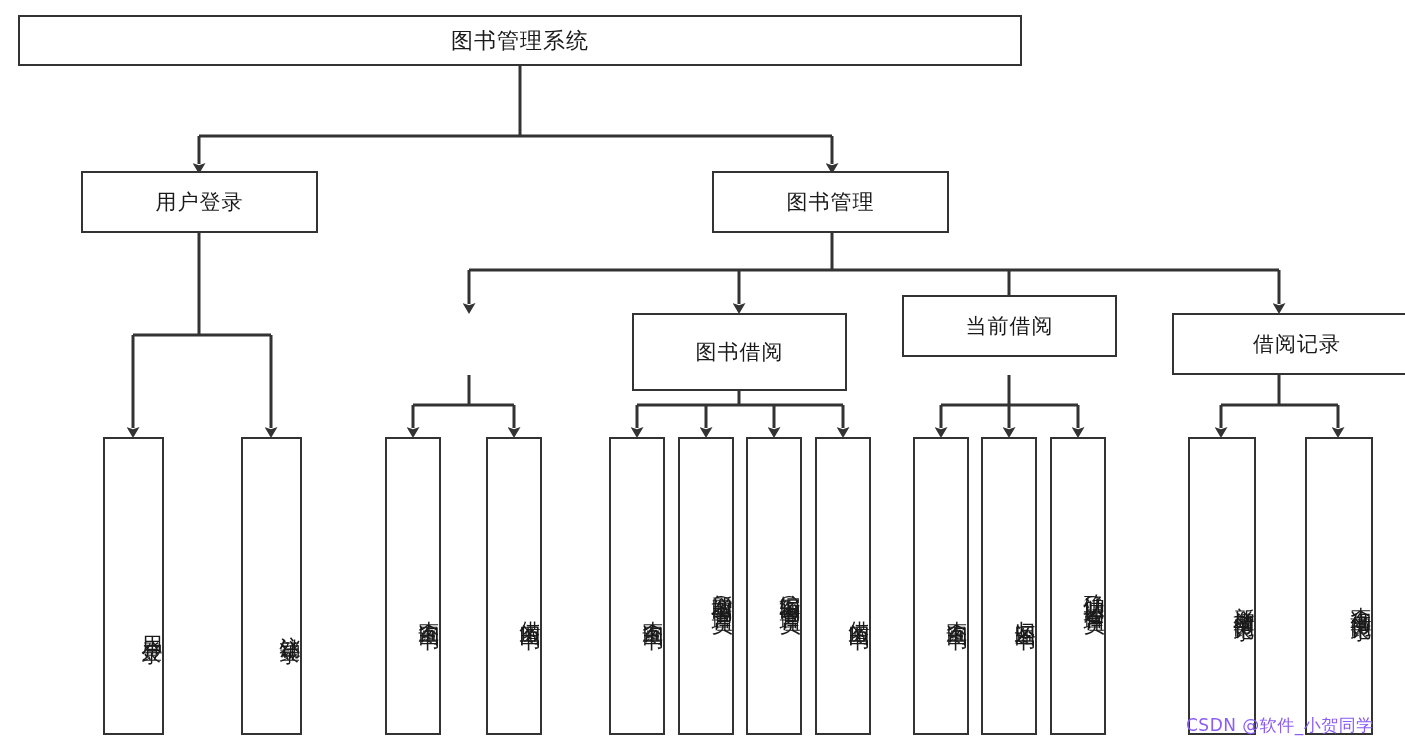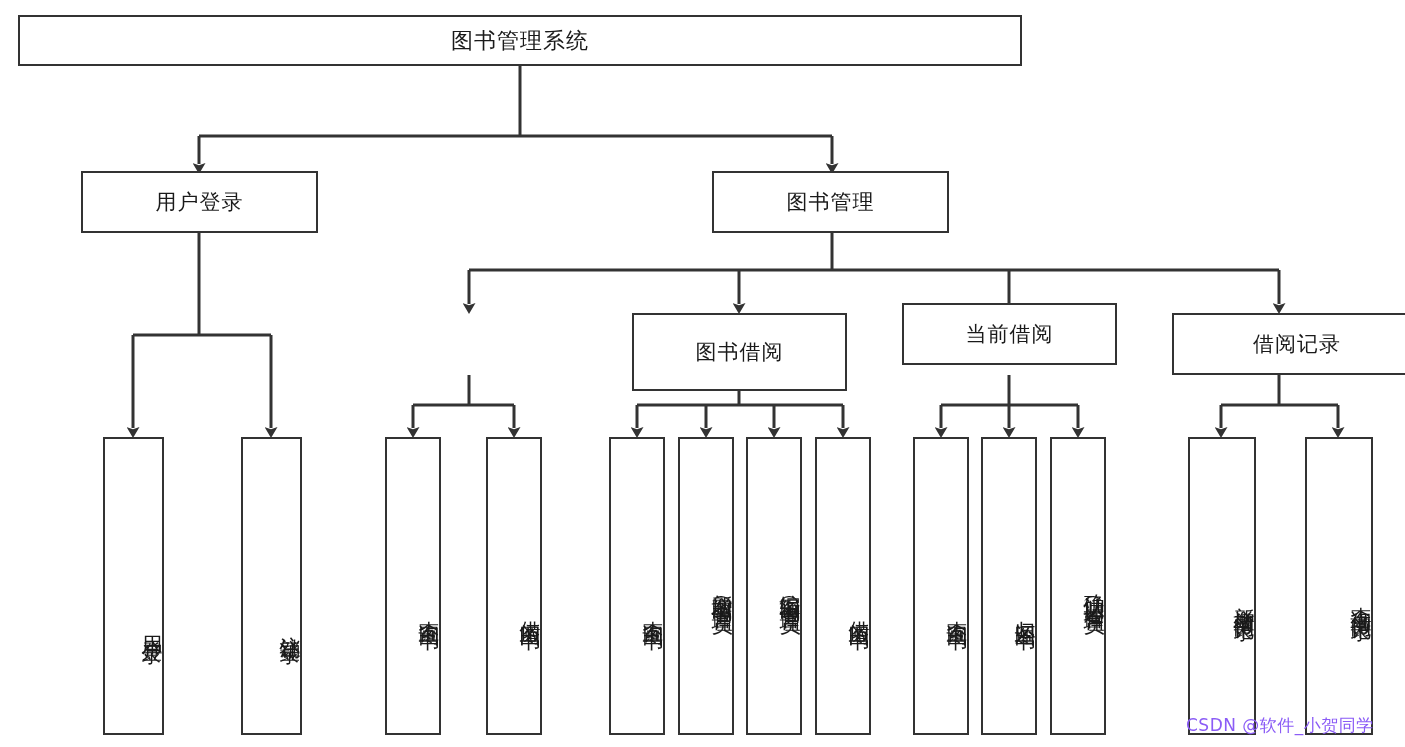--- a/index.html
+++ b/index.html
@@ -125,21 +125,21 @@
       <path d="M1338,405 L1338,428" marker-end="url(#arw)"></path>
     </g>
   </svg>
 
   <div class="node node-root" style="left:18px; top:15px; width:1004px; height:51px;">图书管理系统</div>
 
   <div class="node node-h" style="left:81px; top:171px; width:237px; height:62px;">用户登录</div>
   <div class="node node-h" style="left:712px; top:171px; width:237px; height:62px;">图书管理</div>
 
   <div class="node node-h" style="left:632px; top:313px; width:215px; height:78px;">图书借阅</div>
-  <div class="node node-h" style="left:902px; top:303px; width:215px; height:62px;">当前借阅</div>
+  <div class="node node-h" style="left:902px; top:295px; width:215px; height:62px;">当前借阅</div>
   <div class="node node-h" style="left:1172px; top:313px; width:250px; height:62px;">借阅记录</div>
 
   <div class="node node-v pad-top2" style="left:103px; top:437px; width:61px; height:298px;">用户登录</div>
   <div class="node node-v pad-top2" style="left:241px; top:437px; width:61px; height:298px;">注销登录</div>
 
   <div class="node node-v pad-top" style="left:385px; top:437px; width:56px; height:298px;">查询图书</div>
   <div class="node node-v pad-top" style="left:486px; top:437px; width:56px; height:298px;">借阅图书</div>
 
   <div class="node node-v pad-top" style="left:609px; top:437px; width:56px; height:298px;">查询图书</div>
   <div class="node node-v" style="left:678px; top:437px; width:56px; height:298px;">新增图书（管理员）</div>

